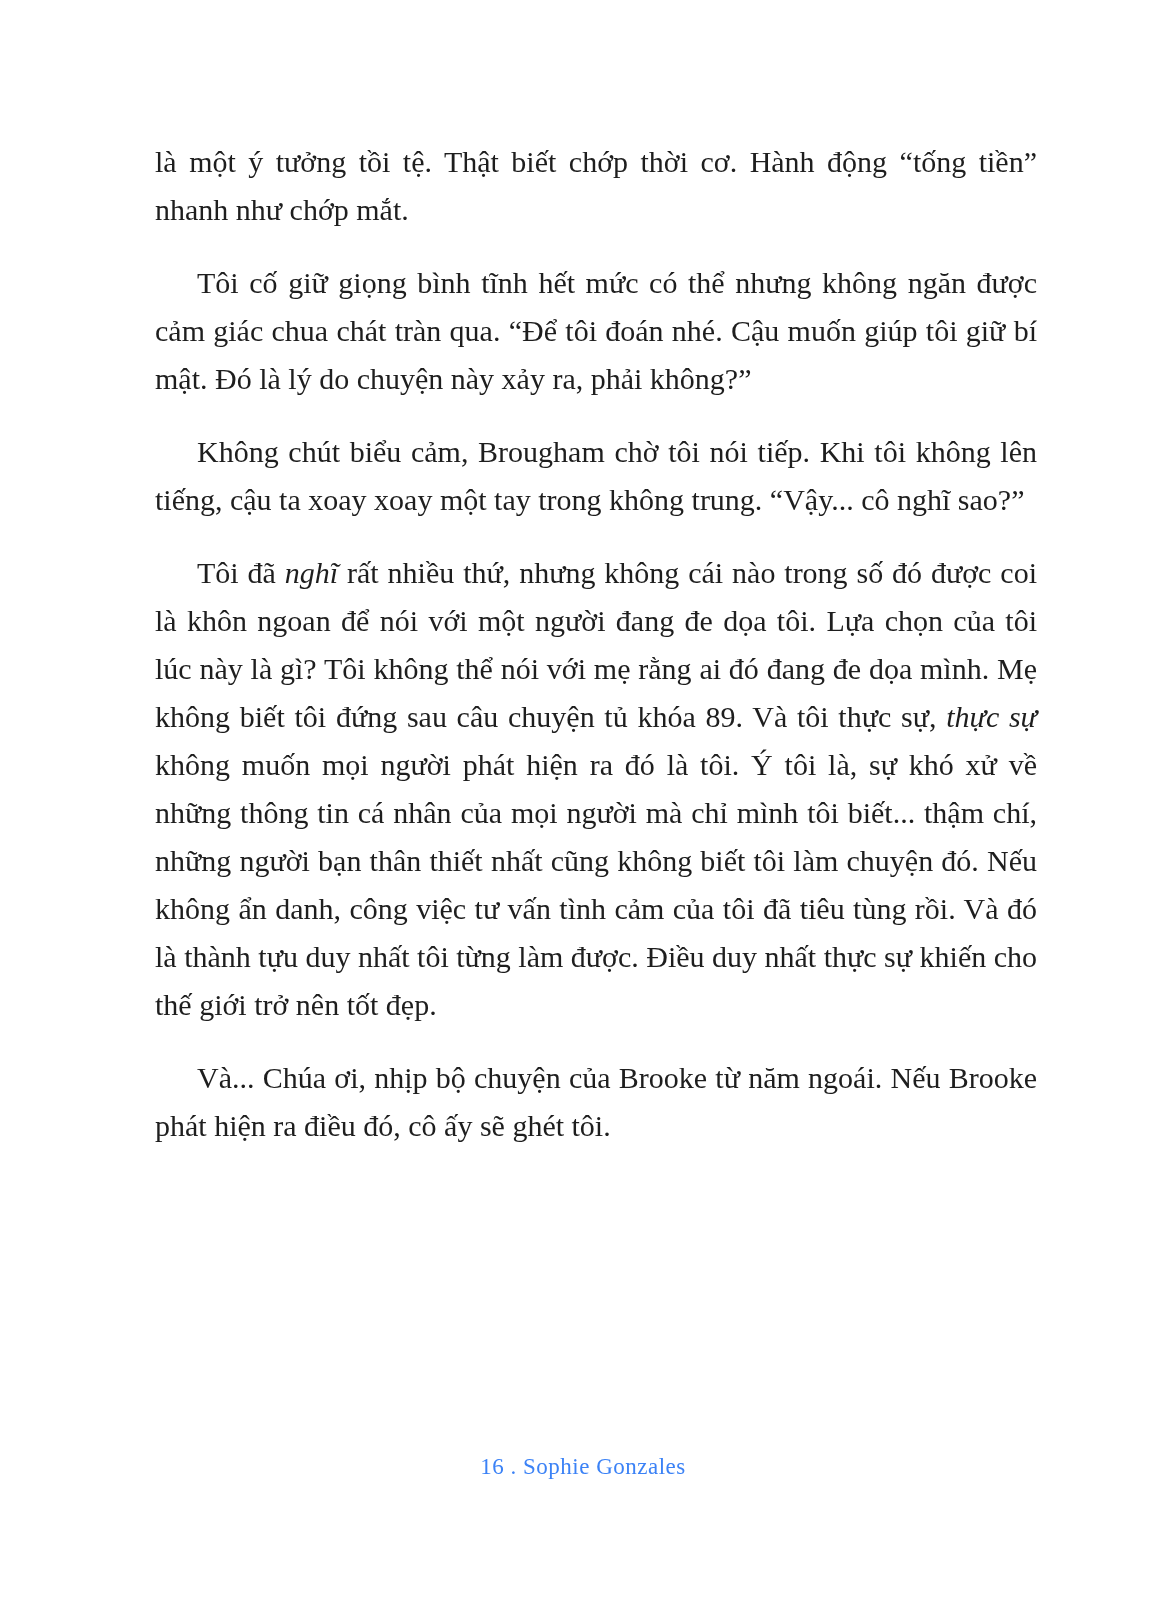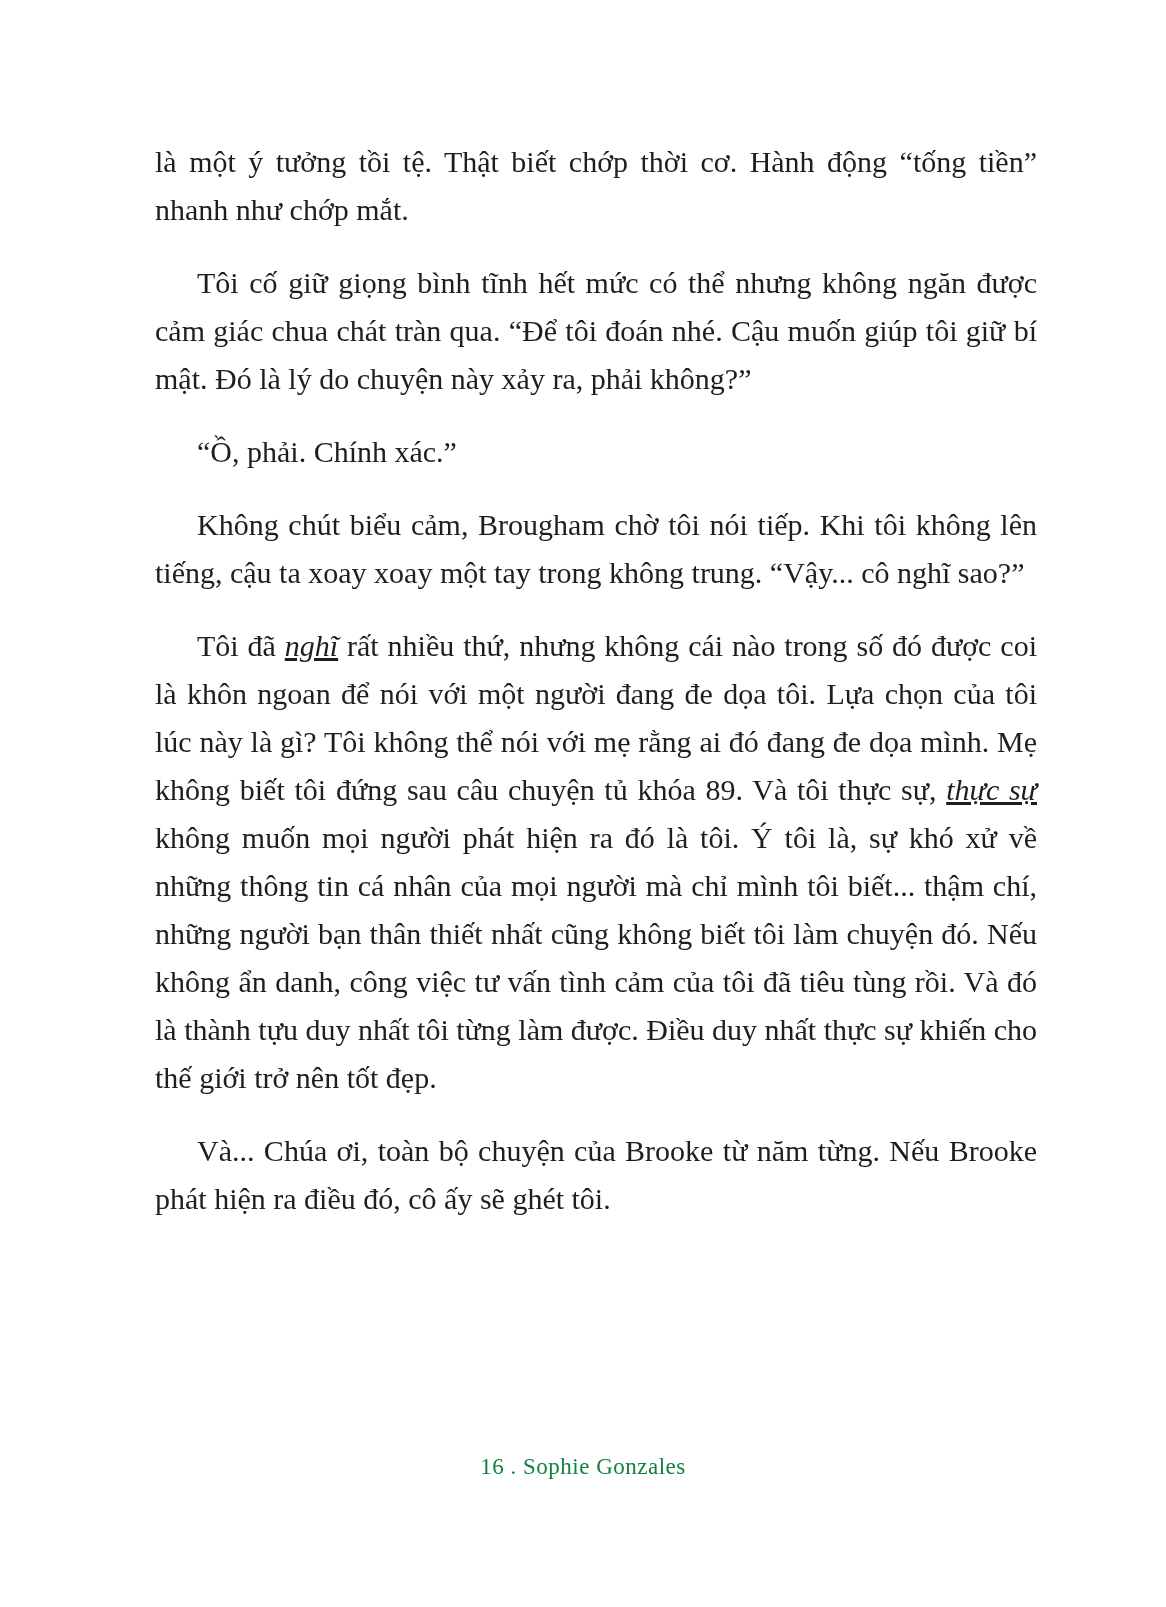--- a/index.html
+++ b/index.html
@@ -31,45 +31,43 @@
     padding: 0;
   }
   .para + .para {
     margin-top: 25px;
   }
   .para.indent {
     text-indent: 42px;
   }
   .para em {
     font-style: italic;
-    text-decoration: underline;
   }
   .footer {
     position: absolute;
     left: 0;
     top: 1452px;
     width: 100%;
     text-align: center;
     font-size: 23px;
     line-height: 30px;
-    color: #15803d;
+    color: #3b82f6;
     letter-spacing: 0.5px;
   }
   .footer span {
     display: inline;
   }
 </style>
 </head>
 <body>
 
 <div class="page">
   <div class="text-block">
       <p class="para"><span>là một ý tưởng tồi tệ. Thật biết chớp thời cơ. Hành động “tống tiền” nhanh như chớp mắt.</span></p>
       <p class="para indent"><span>Tôi cố giữ giọng bình tĩnh hết mức có thể nhưng không ngăn được cảm giác chua chát tràn qua. “Để tôi đoán nhé. Cậu muốn giúp tôi giữ bí mật. Đó là lý do chuyện này xảy ra, phải không?”</span></p>
-      <p class="para indent"><span>“Ồ, phải. Chính xác.”</span></p>
       <p class="para indent"><span>Không chút biểu cảm, Brougham chờ tôi nói tiếp. Khi tôi không lên tiếng, cậu ta xoay xoay một tay trong không trung. “Vậy... cô nghĩ sao?”</span></p>
       <p class="para indent"><span>Tôi đã </span><em>nghĩ</em><span> rất nhiều thứ, nhưng không cái nào trong số đó được coi là khôn ngoan để nói với một người đang đe dọa tôi. Lựa chọn của tôi lúc này là gì? Tôi không thể nói với mẹ rằng ai đó đang đe dọa mình. Mẹ không biết tôi đứng sau câu chuyện tủ khóa 89. Và tôi thực sự, </span><em>thực sự</em><span> không muốn mọi người phát hiện ra đó là tôi. Ý tôi là, sự khó xử về những thông tin cá nhân của mọi người mà chỉ mình tôi biết... thậm chí, những người bạn thân thiết nhất cũng không biết tôi làm chuyện đó. Nếu không ẩn danh, công việc tư vấn tình cảm của tôi đã tiêu tùng rồi. Và đó là thành tựu duy nhất tôi từng làm được. Điều duy nhất thực sự khiến cho thế giới trở nên tốt đẹp.</span></p>
-      <p class="para indent"><span>Và... Chúa ơi, toàn bộ chuyện của Brooke từ năm từng. Nếu Brooke phát hiện ra điều đó, cô ấy sẽ ghét tôi.</span></p>
+      <p class="para indent"><span>Và... Chúa ơi, nhịp bộ chuyện của Brooke từ năm ngoái. Nếu Brooke phát hiện ra điều đó, cô ấy sẽ ghét tôi.</span></p>
     </div>
   <div class="footer">
     <span>16</span><span> . </span><span>Sophie Gonzales</span>
   </div>
 </div>
 
 </body></html>

